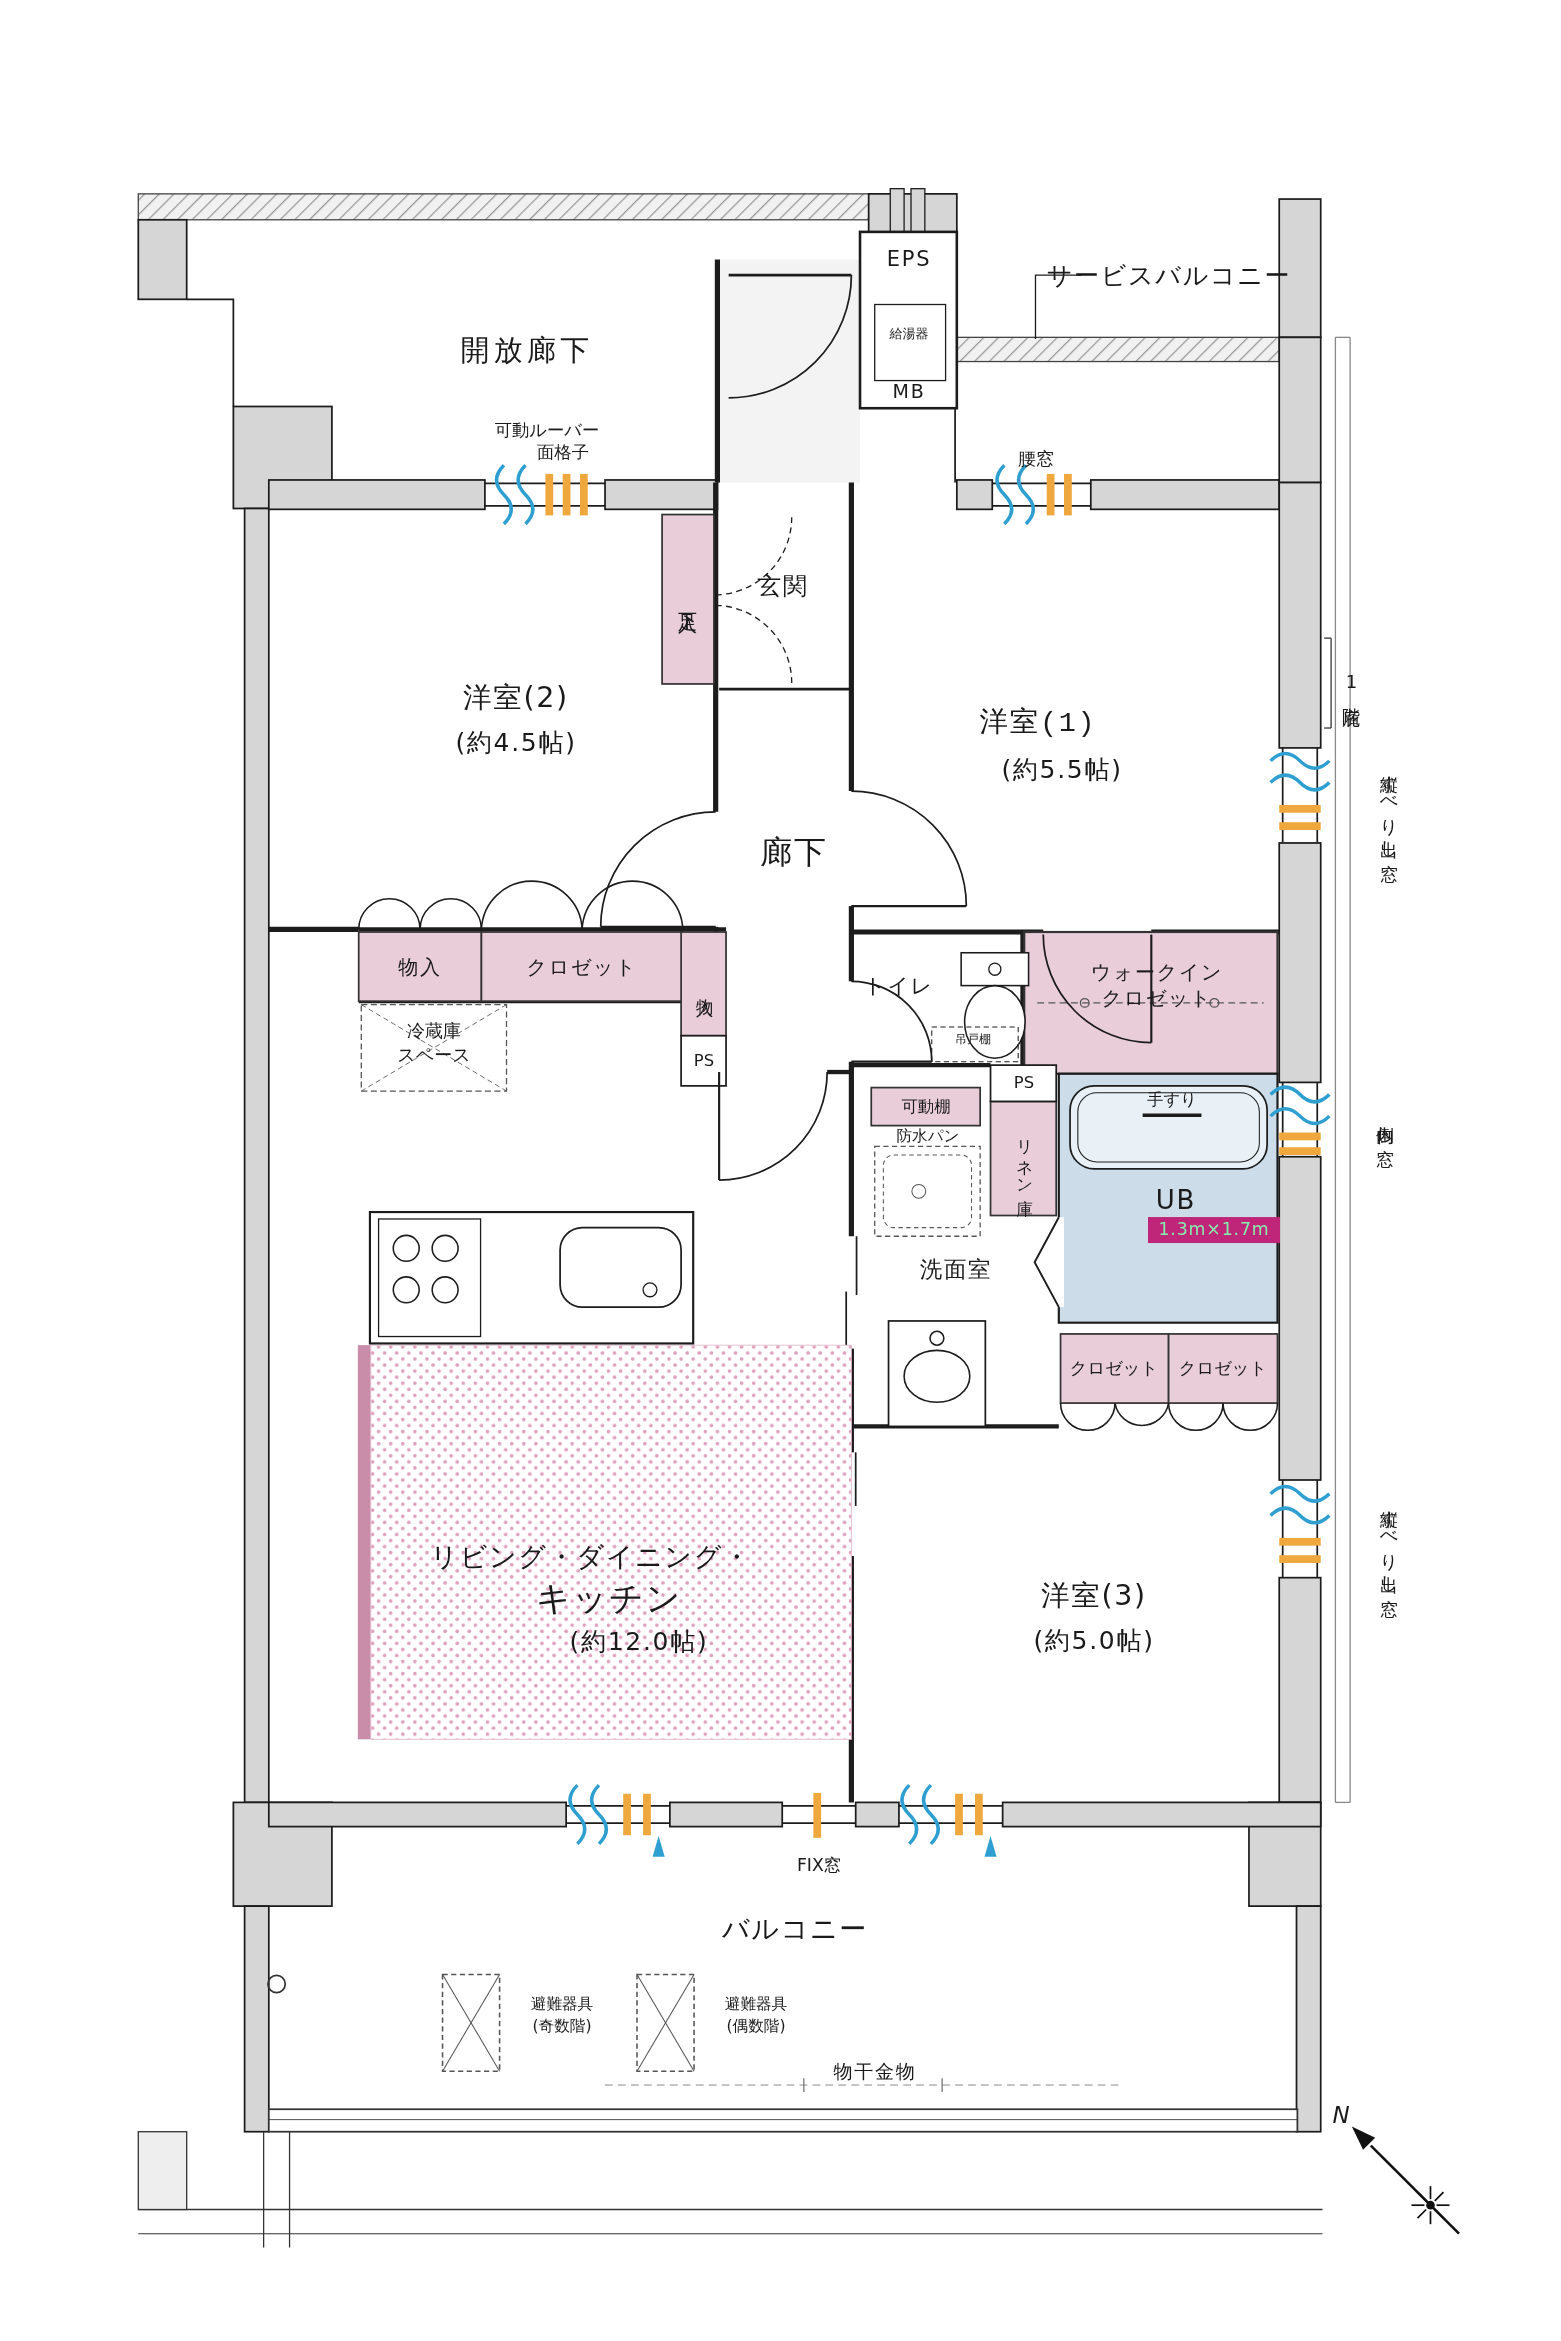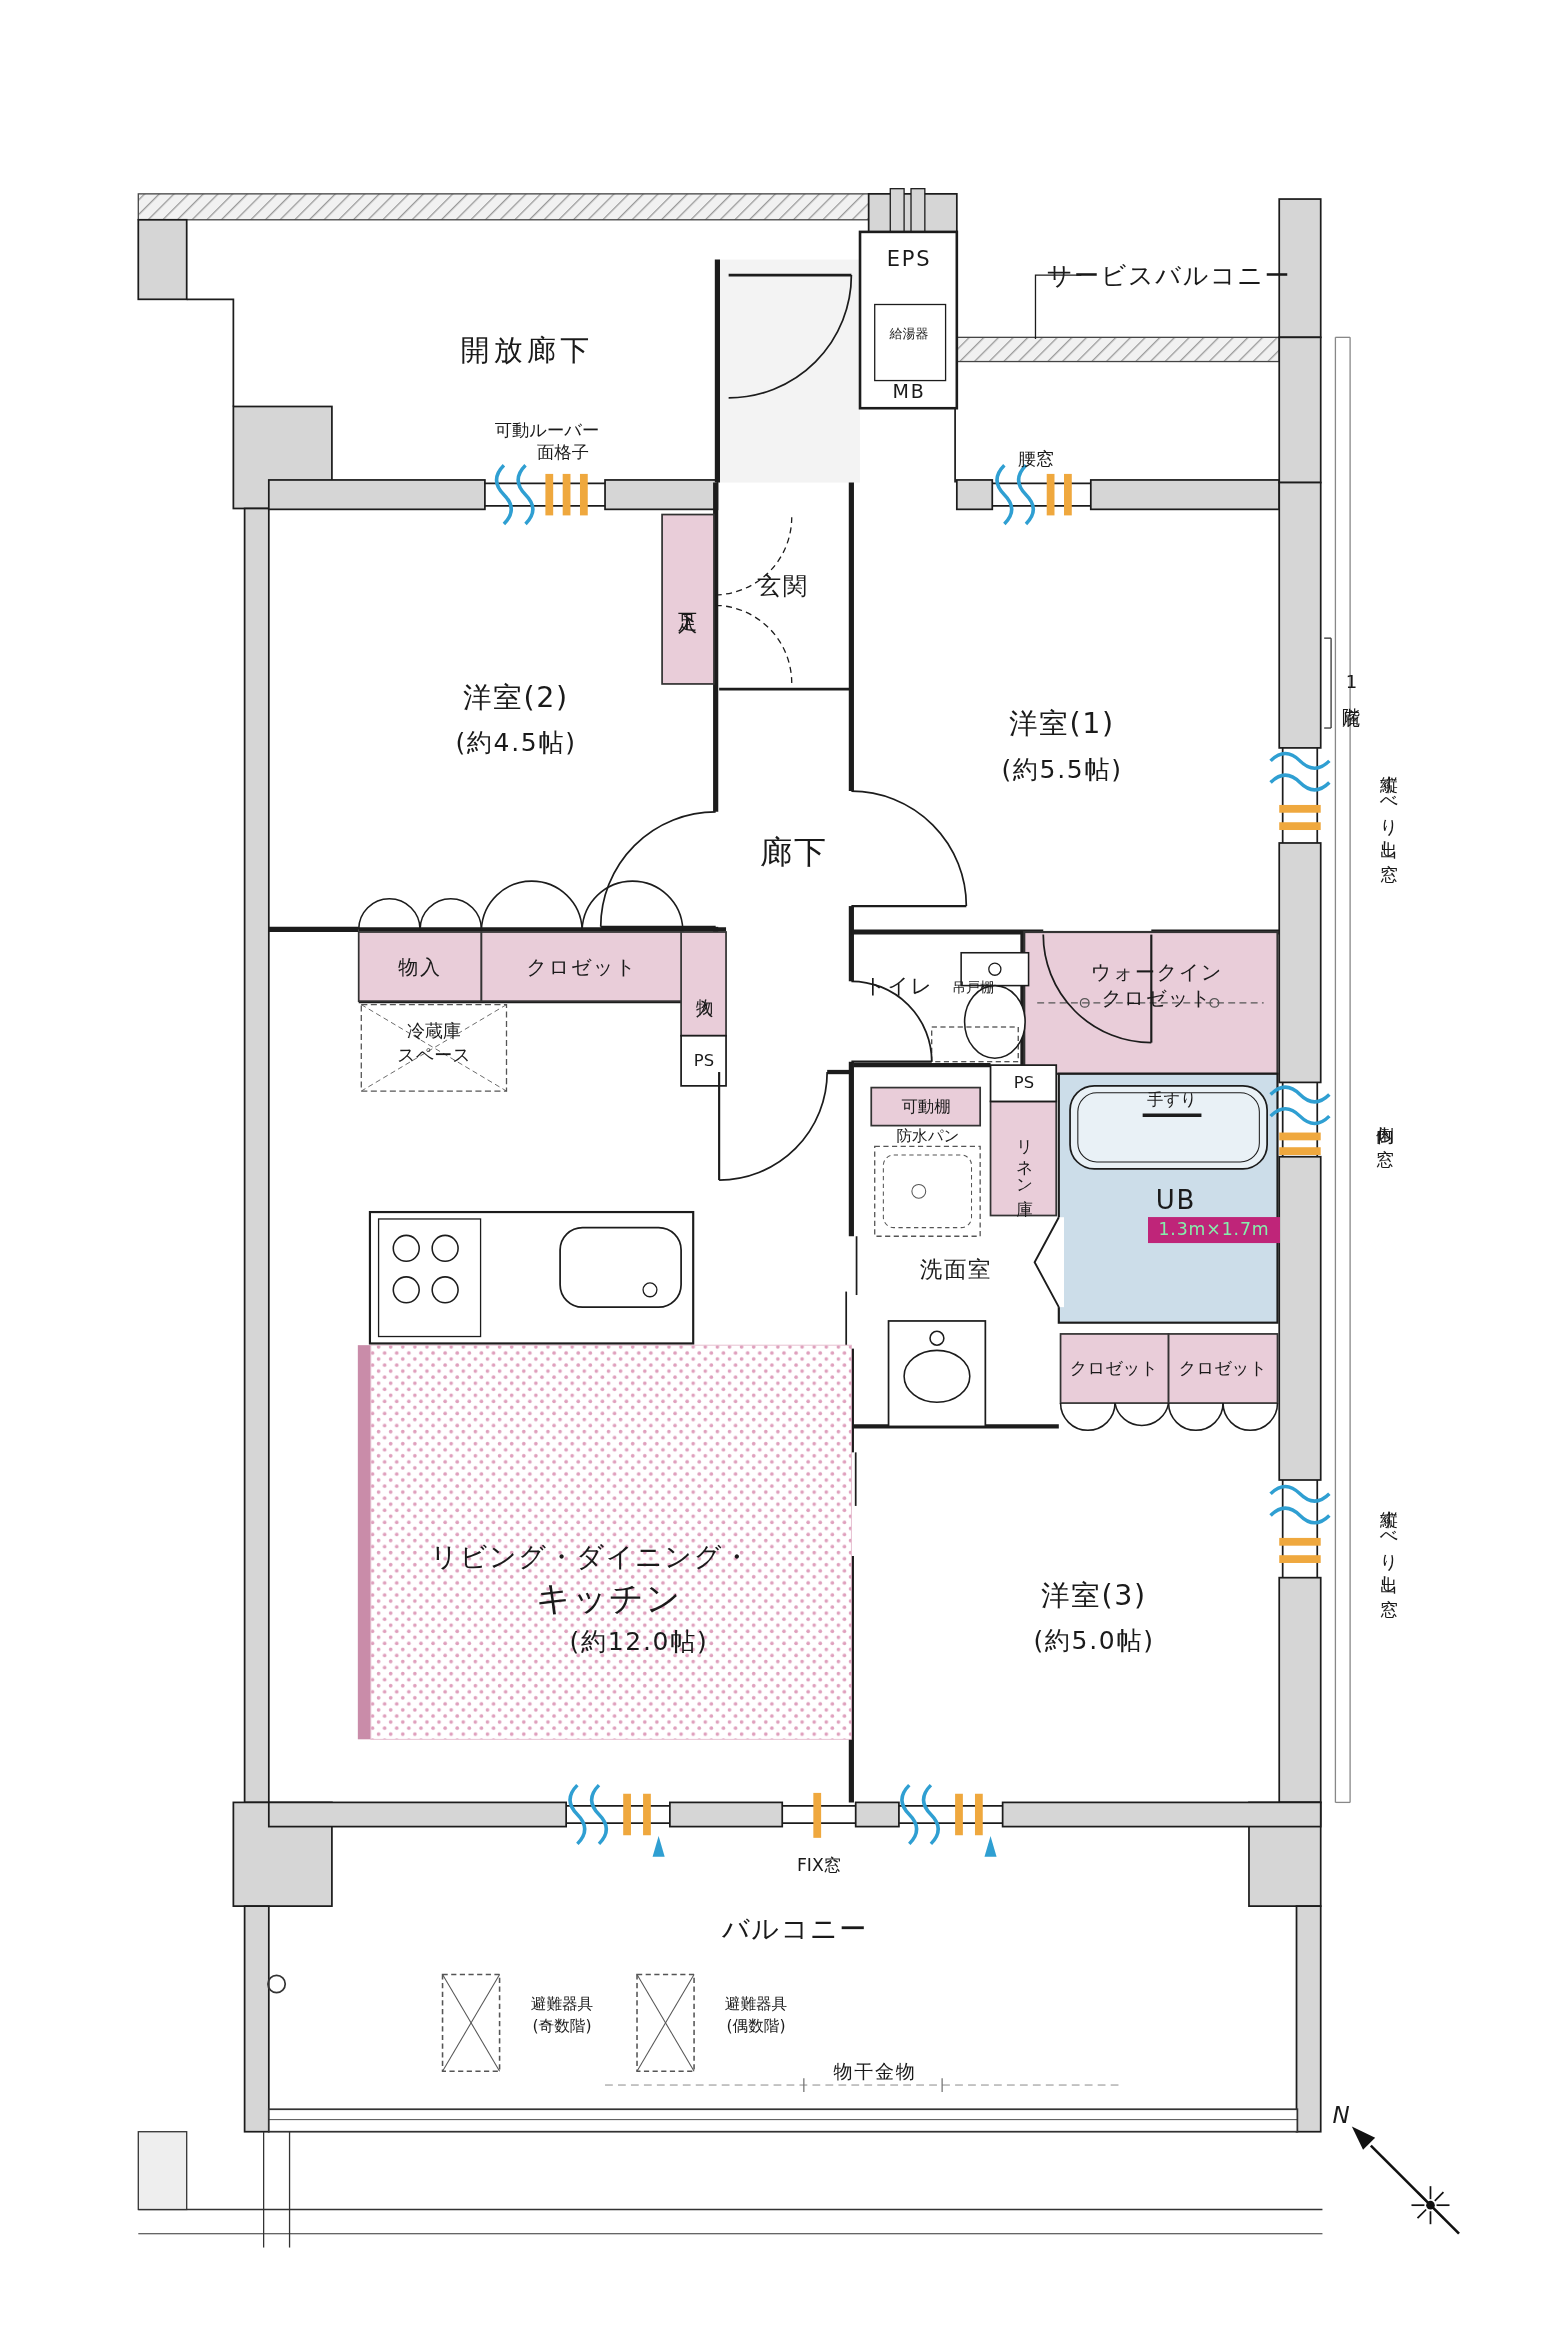--- a/index.html
+++ b/index.html
@@ -319,33 +319,33 @@
 <div class="lbl" style="left:909px;top:333px;font-size:13px;letter-spacing:0;">給湯器</div>
 <div class="lbl" style="left:909px;top:391px;font-size:19px;">MB</div>
 <div class="lbl" style="left:1169px;top:275px;font-size:25px;">サービスバルコニー</div>
 <div class="lbl" style="left:547px;top:431px;font-size:17.3px;letter-spacing:0;">可動ルーバー</div>
 <div class="lbl" style="left:563px;top:453px;font-size:17.3px;letter-spacing:0;">面格子</div>
 <div class="lbl" style="left:1036px;top:459px;font-size:18px;letter-spacing:0;">腰窓</div>
 <div class="lbl" style="left:783px;top:586px;font-size:24px;">玄関</div>
 <div class="lbl v" style="left:688px;top:599px;font-size:19px;">下足入</div>
 <div class="lbl" style="left:516px;top:698px;font-size:28.5px;">洋室(2)</div>
 <div class="lbl" style="left:516px;top:742px;font-size:25px;">(約4.5帖)</div>
-<div class="lbl" style="left:1062px;top:724px;font-size:28.5px;">洋室(1)</div>
+<div class="lbl" style="left:1038px;top:724px;font-size:28.5px;font-family:Liberation Mono, monospace;">洋室(1)</div>
 <div class="lbl" style="left:1062px;top:769px;font-size:25px;">(約5.5帖)</div>
 <div class="lbl" style="left:794px;top:852px;font-size:32px;">廊下</div>
 <div class="lbl v" style="left:1351px;top:683px;font-size:18px;">1階庇</div>
 <div class="lbl v" style="left:1389px;top:806px;font-size:18px;">縦すべり出し窓</div>
 <div class="lbl" style="left:420px;top:967px;font-size:20px;">物入</div>
 <div class="lbl" style="left:582px;top:967px;font-size:20px;">クロゼット</div>
 <div class="lbl v" style="left:704px;top:986px;font-size:17.3px;">物入</div>
 <div class="lbl" style="left:434px;top:1031px;font-size:18px;letter-spacing:0;">冷蔵庫</div>
 <div class="lbl" style="left:434px;top:1055px;font-size:18px;letter-spacing:0;text-align:right;">スペース</div>
 <div class="lbl" style="left:704px;top:1061px;font-size:16.4px;letter-spacing:0;">PS</div>
 <div class="lbl" style="left:899px;top:986px;font-size:21px;">トイレ</div>
-<div class="lbl" style="left:973px;top:987px;font-size:14px;letter-spacing:0;">吊戸棚</div>
+<div class="lbl" style="left:973px;top:1039px;font-size:12px;letter-spacing:0;">吊戸棚</div>
 <div class="lbl" style="left:1157px;top:972px;font-size:20px;">ウォークイン</div>
 <div class="lbl" style="left:1157px;top:998px;font-size:20px;">クロゼット</div>
 <div class="lbl" style="left:926px;top:1107px;font-size:16.4px;letter-spacing:0;">可動棚</div>
 <div class="lbl" style="left:928px;top:1137px;font-size:15.6px;letter-spacing:0;">防水パン</div>
 <div class="lbl v" style="left:1024px;top:1158px;font-size:16.4px;">リネン庫</div>
 <div class="lbl" style="left:1024px;top:1083px;font-size:16.4px;letter-spacing:0;">PS</div>
 <div class="lbl" style="left:1172px;top:1100px;font-size:16.4px;letter-spacing:0;">手すり</div>
 <div class="lbl" style="left:1176px;top:1200px;font-size:26px;">UB</div>
 <div class="lbl badge" style="left:1177px;top:1230px;font-size:17.3px;">1.3m×1.7m</div>
 <div class="lbl v" style="left:1385px;top:1124px;font-size:18px;">内倒し窓</div>

